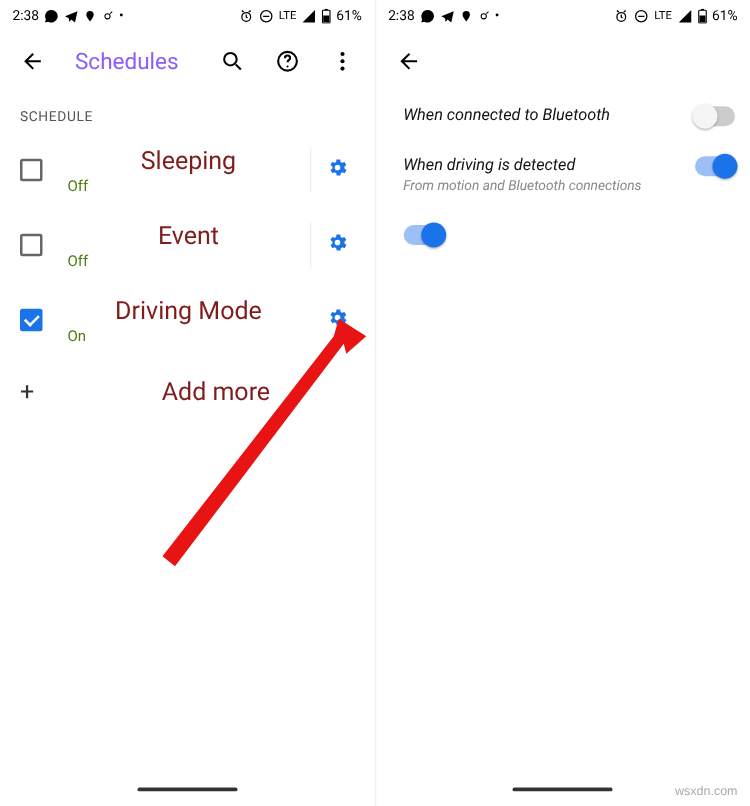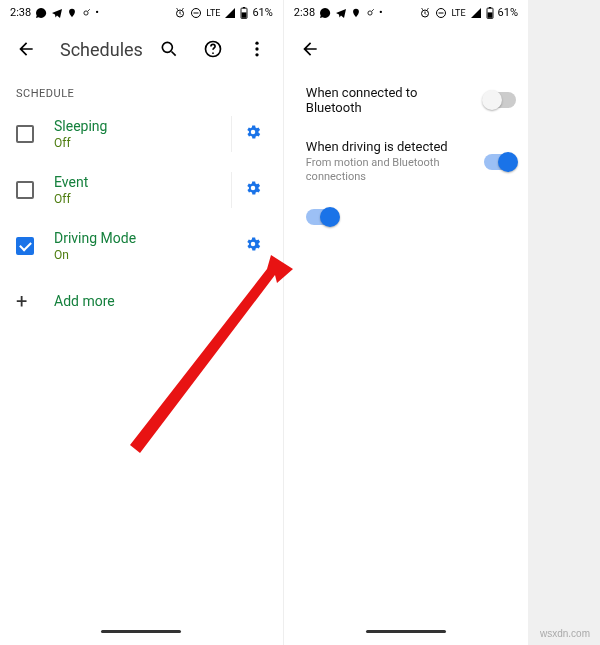--- a/index.html
+++ b/index.html
@@ -6,21 +6,21 @@
     body {
       font-family: Roboto, Arial, sans-serif;
       background: #f0f0f0;
       width: 600px;
       height: 645px;
       position: relative;
       overflow: hidden;
     }
     .container {
       display: flex;
-      width: 528px;
+      width: 600px;
       height: 645px;
       background: #fff;
       border-radius: 17px;
     }
     .phone {
       flex: 1;
       display: flex;
       flex-direction: column;
       background: #fff;
       position: relative;
@@ -44,21 +44,21 @@
     .appbar {
       display: flex;
       align-items: center;
       height: 48px;
       padding: 0 8px;
       gap: 8px;
     }
     .appbar .title {
       flex: 1;
       font-size: 18px;
-      color: #404040;
+      color: #8b5cf6;
       font-weight: 400;
       padding-left: 8px;
     }
     .iconbtn {
       width: 36px;
       height: 36px;
       display: flex;
       align-items: center;
       justify-content: center;
       cursor: pointer;
@@ -80,21 +80,21 @@
       padding: 10px 8px 10px 16px;
       min-height: 54px;
     }
     .row .leading {
       width: 38px;
       display: flex;
       align-items: center;
       justify-content: flex-start;
     }
     .row .texts { flex: 1; display: flex; flex-direction: column; }
-    .row .primary { font-size: 14px; color: #15803d; }
+    .row .primary { font-size: 20px; color: #7f1d1d; text-align: center; }
     .row .secondary { font-size: 12px; color: #4d7c0f; margin-top: 2px; }
     .row .trailing { width: 44px; display: flex; align-items: center; justify-content: center; border-left: 1px solid #eee; height: 36px; }
 
     
     .cb {
       width: 18px; height: 18px; border: 2px solid #666; border-radius: 2px;
       display: flex; align-items: center; justify-content: center;
       cursor: pointer; background: #fff;
     }
     .cb.checked { background: #1a73e8; border-color: #1a73e8; }
@@ -105,23 +105,23 @@
 
     
     .gear { color: #1a73e8; cursor: pointer; }
 
     
     .plus { font-size: 20px; color: #333; line-height: 1; }
 
     
     .srow {
       display: flex;
-      align-items: center;
       padding: 12px 12px 12px 22px;
       gap: 10px;
+      font-style: italic;
     }
     .srow .stexts { flex: 1; }
     .srow .sprimary { font-size: 13px; color: #111; }
     .srow .ssecondary { font-size: 11px; color: #888; margin-top: 2px; line-height: 1.3; }
     .toggle {
       width: 32px; height: 16px; border-radius: 10px; position: relative; cursor: pointer;
     }
     .toggle::after {
       content: ""; position: absolute; top: -2px; width: 20px; height: 20px;
       border-radius: 50%; background: #fff; box-shadow: 0 1px 2px rgba(0,0,0,.3);

